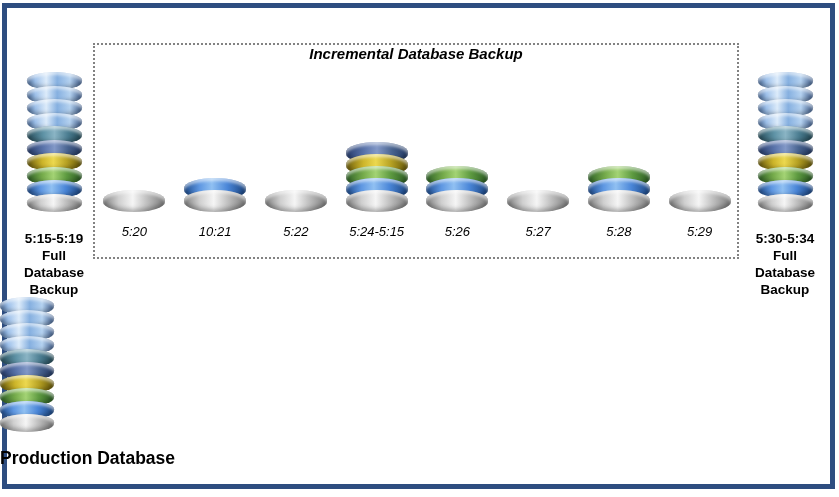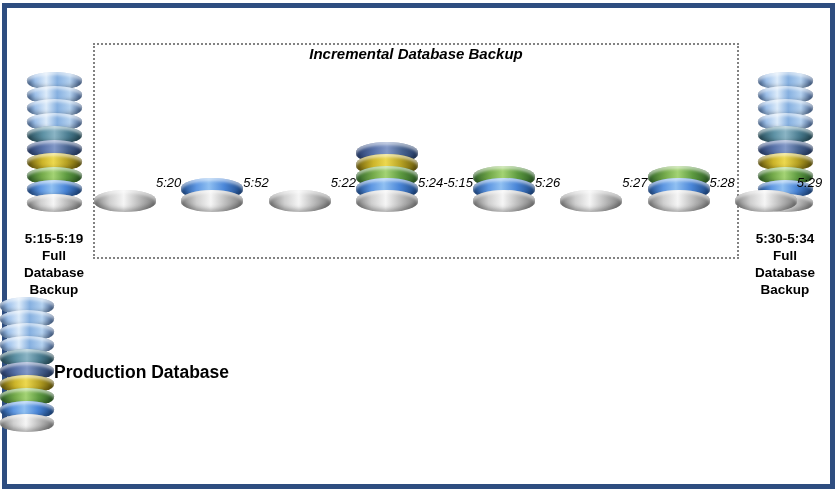--- a/index.html
+++ b/index.html
@@ -35,25 +35,25 @@
   .full-group.left{left:4px;}
   .full-group.right{left:735px;}
   .full-label{margin-top:18px;text-align:center;font-weight:bold;font-size:13.5px;line-height:17px;}
   
   .inc-box{
     position:absolute;left:93px;top:43px;width:646px;height:216px;
     border:2px dotted #828282;box-sizing:border-box;
   }
   .inc-title{margin-top:0;text-align:center;font-weight:bold;font-style:italic;font-size:15px;}
   .inc-row{position:absolute;left:94px;top:140px;width:646px;display:flex;}
-  .inc-col{flex:1 1 0;display:flex;flex-direction:row;align-items:center;}
+  .inc-col{flex:1 1 0;display:flex;flex-direction:column;align-items:center;}
   .inc-stack-area{height:72px;display:flex;flex-direction:column;justify-content:flex-end;align-items:center;}
   .time-label{margin-top:12px;font-style:italic;font-size:13px;text-align:center;white-space:nowrap;}
   
-  .prod-group{position:absolute;left:0;right:0;top:297px;display:flex;flex-direction:row;align-items:center;}
+  .prod-group{position:absolute;left:0;right:0;top:297px;display:flex;flex-direction:column;align-items:flex-start;}
   .prod-label{margin-top:16px;font-weight:bold;font-size:17.5px;}
 </style>
 </head>
 <body>
 
 <div class="frame"></div>
 
 <div class="full-group left">
   <div class="stack stack-full">
       <div class="disk d-lightblue"></div>
@@ -104,21 +104,21 @@
       <div class="inc-stack-area stack stack-inc">
         <div class="disk d-gray"></div>
       </div>
       <div class="time-label">5:20</div>
     </div>
     <div class="inc-col">
       <div class="inc-stack-area stack stack-inc">
         <div class="disk d-blue"></div>
         <div class="disk d-gray"></div>
       </div>
-      <div class="time-label">5:52</div>
+      <div class="time-label">10:21</div>
     </div>
     <div class="inc-col">
       <div class="inc-stack-area stack stack-inc">
         <div class="disk d-gray"></div>
       </div>
       <div class="time-label">5:22</div>
     </div>
     <div class="inc-col">
       <div class="inc-stack-area stack stack-inc">
         <div class="disk d-navy"></div>

